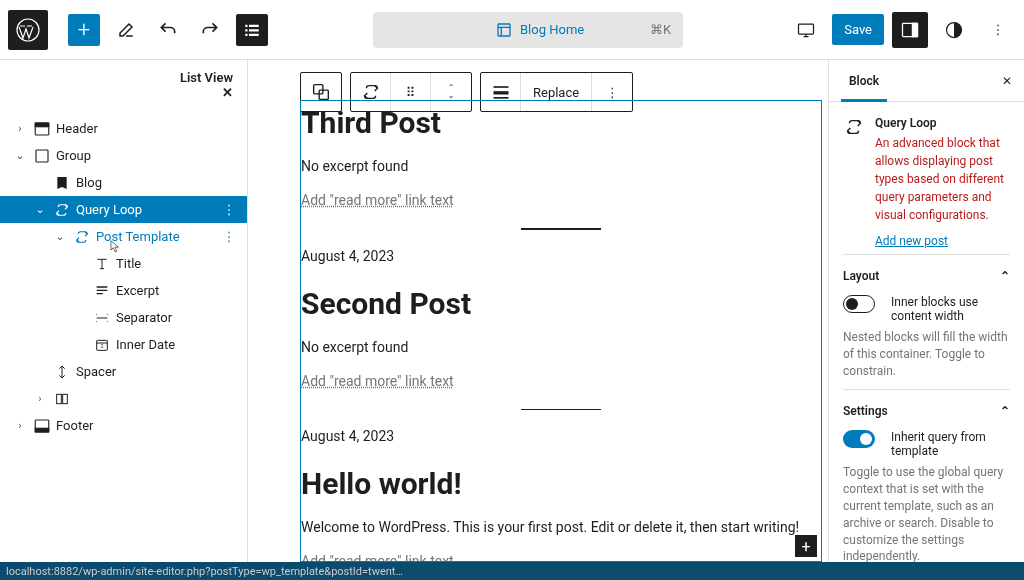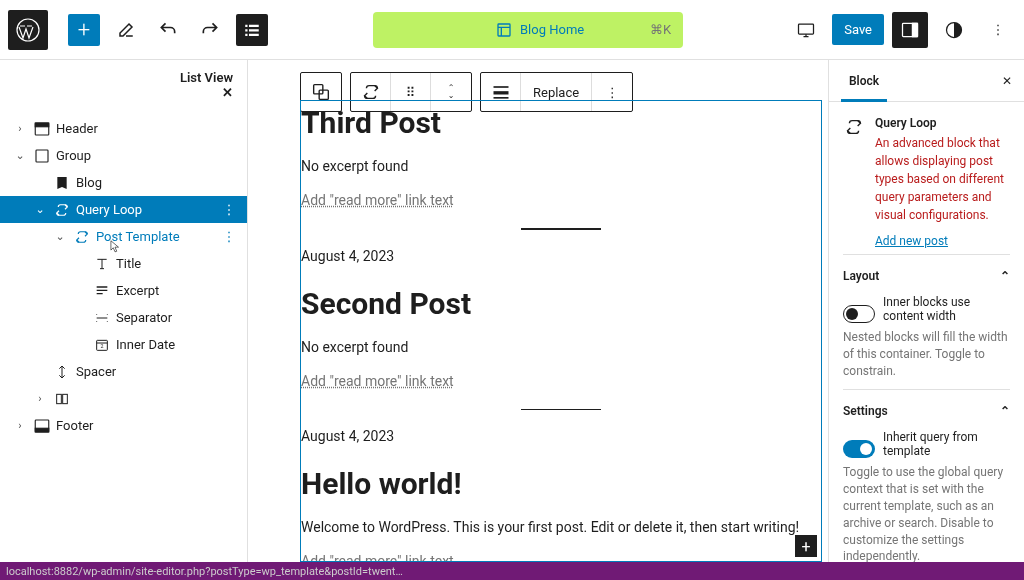--- a/index.html
+++ b/index.html
@@ -6,21 +6,21 @@
 body { font-family: -apple-system, BlinkMacSystemFont, "Segoe UI", Roboto, sans-serif; font-size: 13px; color: #1e1e1e; background: #fff; overflow: hidden; }
 .app { display: flex; flex-direction: column; height: 580px; width: 1024px; }
 
 
 .topbar { height: 60px; display: flex; align-items: center; border-bottom: 1px solid #e0e0e0; padding: 0 8px; }
 .wp-logo { width: 40px; height: 40px; background: #1e1e1e; border-radius: 2px; display: flex; align-items: center; justify-content: center; }
 .wp-logo svg { width: 24px; height: 24px; fill: #fff; }
 .add-btn { width: 32px; height: 32px; background: #007cba; border-radius: 2px; display: flex; align-items: center; justify-content: center; margin-left: 20px; color: #fff; font-size: 22px; font-weight: 300; }
 .tb-icon { width: 32px; height: 32px; display: flex; align-items: center; justify-content: center; margin-left: 10px; color: #1e1e1e; }
 .tb-center { flex: 1; display: flex; justify-content: center; }
-.doctitle { background: #bef264; border-radius: 4px; height: 36px; width: 310px; display: flex; align-items: center; justify-content: center; gap: 8px; position: relative; padding-left: 24px; }
+.doctitle { background: #e5e5e5; border-radius: 4px; height: 36px; width: 310px; display: flex; align-items: center; justify-content: center; gap: 8px; position: relative; padding-left: 24px; }
 .doctitle .kbd { position: absolute; right: 12px; color: #757575; }
 .doctitle .tlabel { color: #007cba; }
 .tb-right { display: flex; align-items: center; gap: 8px; }
 .save-btn { background: #007cba; color: #fff; border-radius: 2px; padding: 8px 12px; font-size: 13px; }
 .iconbtn { width: 36px; height: 36px; display: flex; align-items: center; justify-content: center; border-radius: 2px; }
 .iconbtn.active { background: #1e1e1e; color: #fff; }
 
 
 .body { flex: 1; display: flex; overflow: hidden; }
 
@@ -66,30 +66,30 @@
 .s-tab.active { color: #1e1e1e; font-weight: 600; box-shadow: inset 0 -3px 0 #007cba; }
 .s-close { margin-left: auto; }
 .s-body { flex: 1; overflow: auto; padding: 14px; }
 .s-block-head { display: flex; gap: 10px; margin-bottom: 6px; }
 .s-block-head .icon { flex-shrink: 0; }
 .s-block-head .name { font-weight: 600; }
 .s-desc { color: #b91c1c; margin: 4px 0 10px; line-height: 1.5; }
 .s-link { color: #007cba; text-decoration: underline; }
 .s-panel { border-top: 1px solid #e0e0e0; padding: 14px 0 10px; }
 .s-panel-h { display: flex; align-items: center; justify-content: space-between; font-weight: 600; margin-bottom: 12px; }
-.s-toggle-row { display: flex; align-items: flex-end; gap: 8px; margin-bottom: 6px; }
+.s-toggle-row { display: flex; align-items: flex-start; gap: 16px; margin-bottom: 6px; }
 .toggle { width: 32px; height: 18px; border-radius: 9px; position: relative; flex-shrink: 0; }
 .toggle.off { background: #fff; border: 1px solid #1e1e1e; }
 .toggle.off::after { content: ""; position: absolute; width: 12px; height: 12px; border-radius: 50%; background: #1e1e1e; top: 2px; left: 2px; }
 .toggle.on { background: #007cba; }
 .toggle.on::after { content: ""; position: absolute; width: 12px; height: 12px; border-radius: 50%; background: #fff; top: 3px; right: 3px; }
 .s-help { color: #757575; line-height: 1.4; margin-top: 4px; }
 
 
-.footer { height: 18px; background: #701a75; color: #ccc; font-size: 11px; display: flex; align-items: center; padding: 0 6px; }
+.footer { height: 18px; background: #0c4a6e; color: #ccc; font-size: 11px; display: flex; align-items: center; padding: 0 6px; }
 
 svg { display: block; }
 </style>
 </head>
 <body>
 
 <div class="app">
 
   <div class="topbar">
     <div class="wp-logo">

